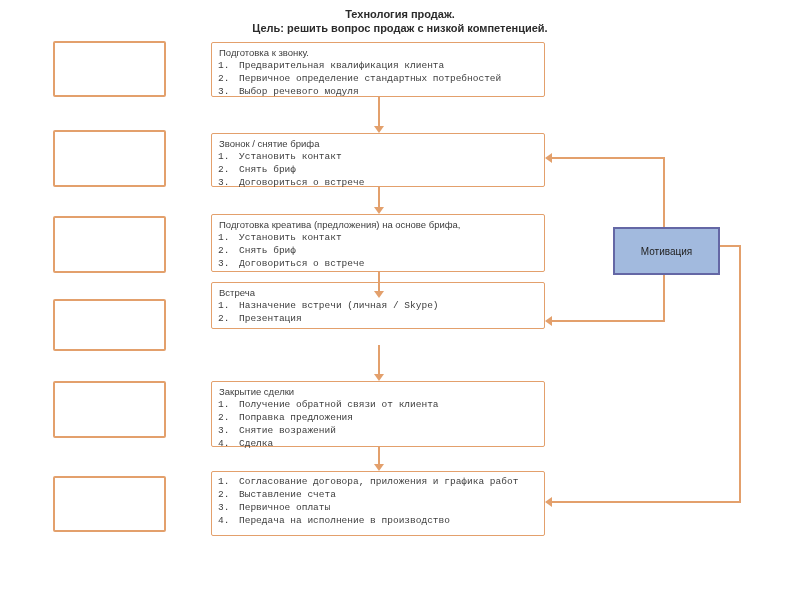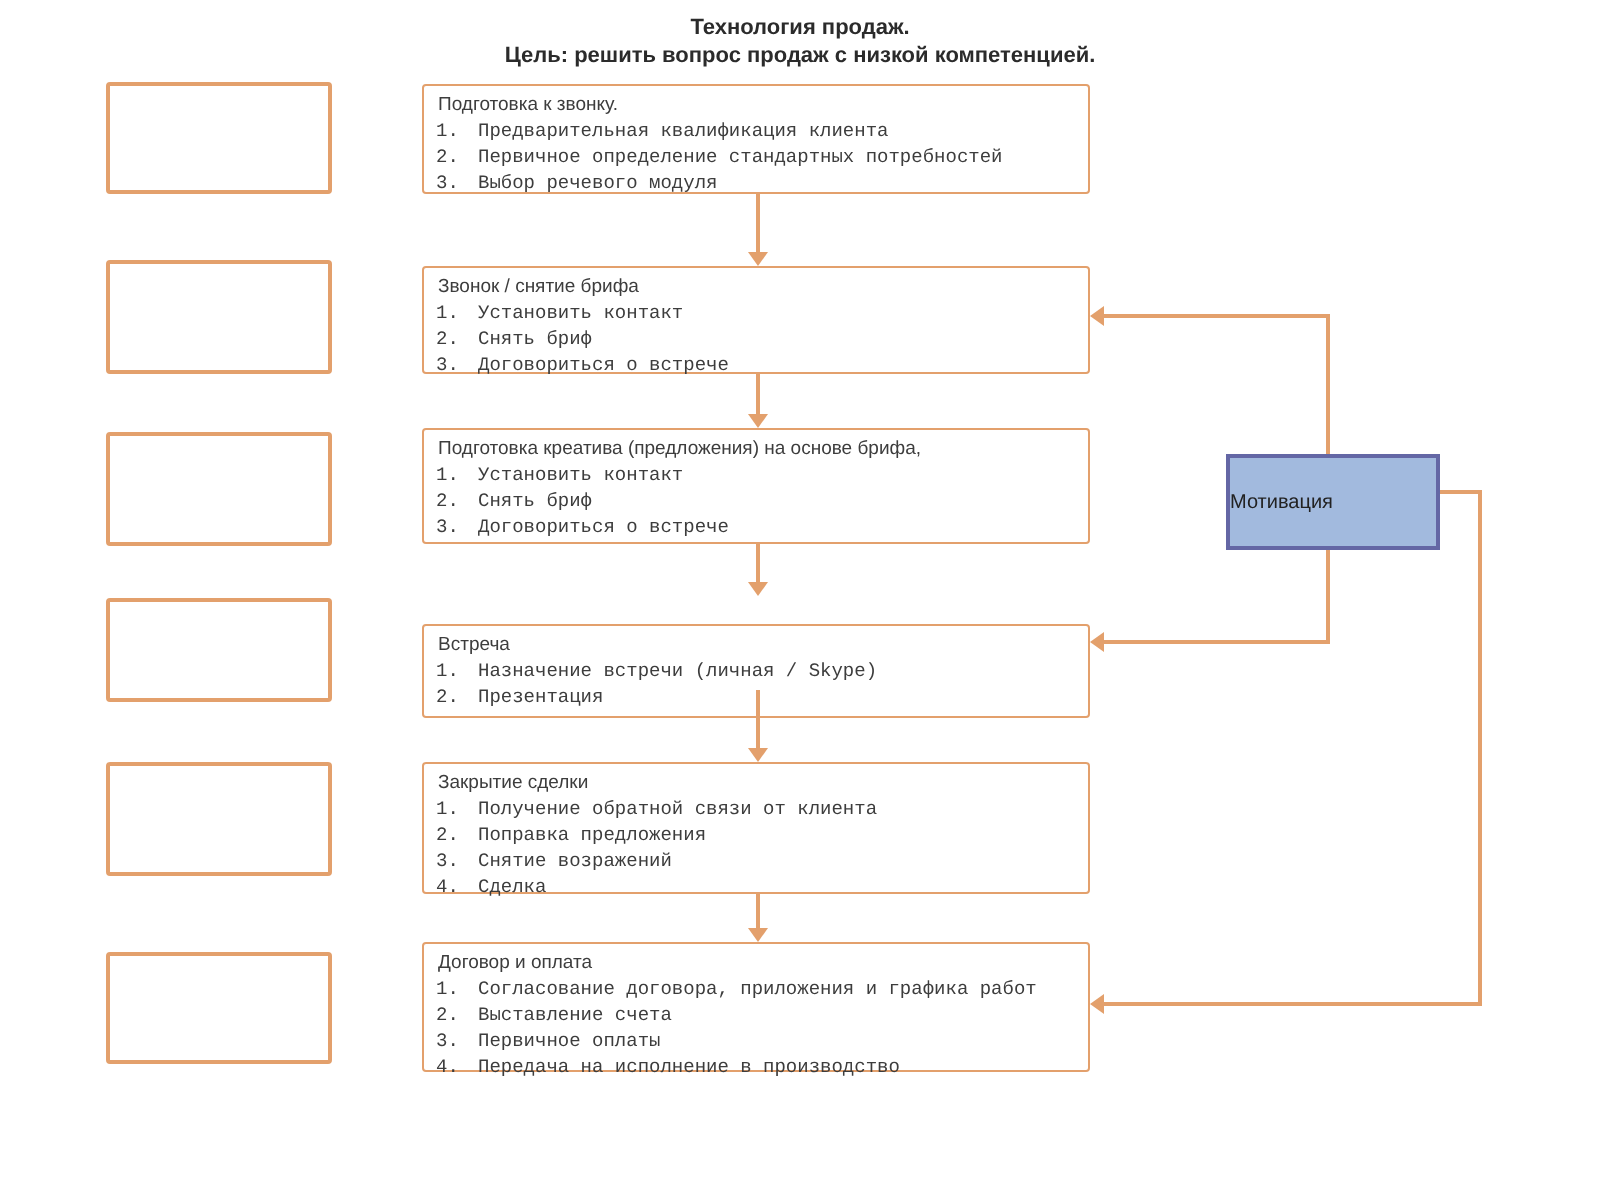--- a/index.html
+++ b/index.html
@@ -38,21 +38,21 @@
     border-top:7px solid var(--accent);
   }
   .arrow-left{
     position:absolute;width:0;height:0;
     border-top:5px solid transparent;border-bottom:5px solid transparent;
     border-right:7px solid var(--accent);
   }
   #motivation{
     position:absolute;left:613px;top:227px;width:107px;height:48px;
     background:var(--motiv-fill);border:2px solid var(--motiv-border);
-    box-sizing:border-box;display:flex;align-items:center;justify-content:flex-start;
+    box-sizing:border-box;display:flex;align-items:center;justify-content:center;
     font-size:10px;color:#222;
   }
 </style>
 </head>
 <body>
 
 <div id="canvas">
 
   <div id="title">
     <div>Технология продаж.</div>
@@ -86,40 +86,39 @@
 
   <div class="mbox" style="top:214px;height:58px">
     <div class="mhead">Подготовка креатива (предложения) на основе брифа,</div>
     <ol class="mlist">
       <li>Установить контакт</li>
       <li>Снять бриф</li>
       <li>Договориться о встрече</li>
     </ol>
   </div>
 
-  <div class="mbox" style="top:312px;height:47px">
+  <div class="mbox" style="top:282px;height:47px">
     <div class="mhead">Встреча</div>
     <ol class="mlist">
       <li>Назначение встречи (личная / Skype)</li>
       <li>Презентация</li>
     </ol>
   </div>
 
   <div class="mbox" style="top:381px;height:66px">
     <div class="mhead">Закрытие сделки</div>
     <ol class="mlist">
       <li>Получение обратной связи от клиента</li>
       <li>Поправка предложения</li>
       <li>Снятие возражений</li>
       <li>Сделка</li>
     </ol>
   </div>
 
   <div class="mbox" style="top:471px;height:65px">
-    <div class="mhead">Договор и оплата</div>
     <ol class="mlist">
       <li>Согласование договора, приложения и графика работ</li>
       <li>Выставление счета</li>
       <li>Первичное оплаты</li>
       <li>Передача на исполнение в производство</li>
     </ol>
   </div>
 
   <div class="vline" style="left:378px;top:97px;height:30px"></div>
   <div class="arrow-down" style="left:374px;top:126px"></div>

